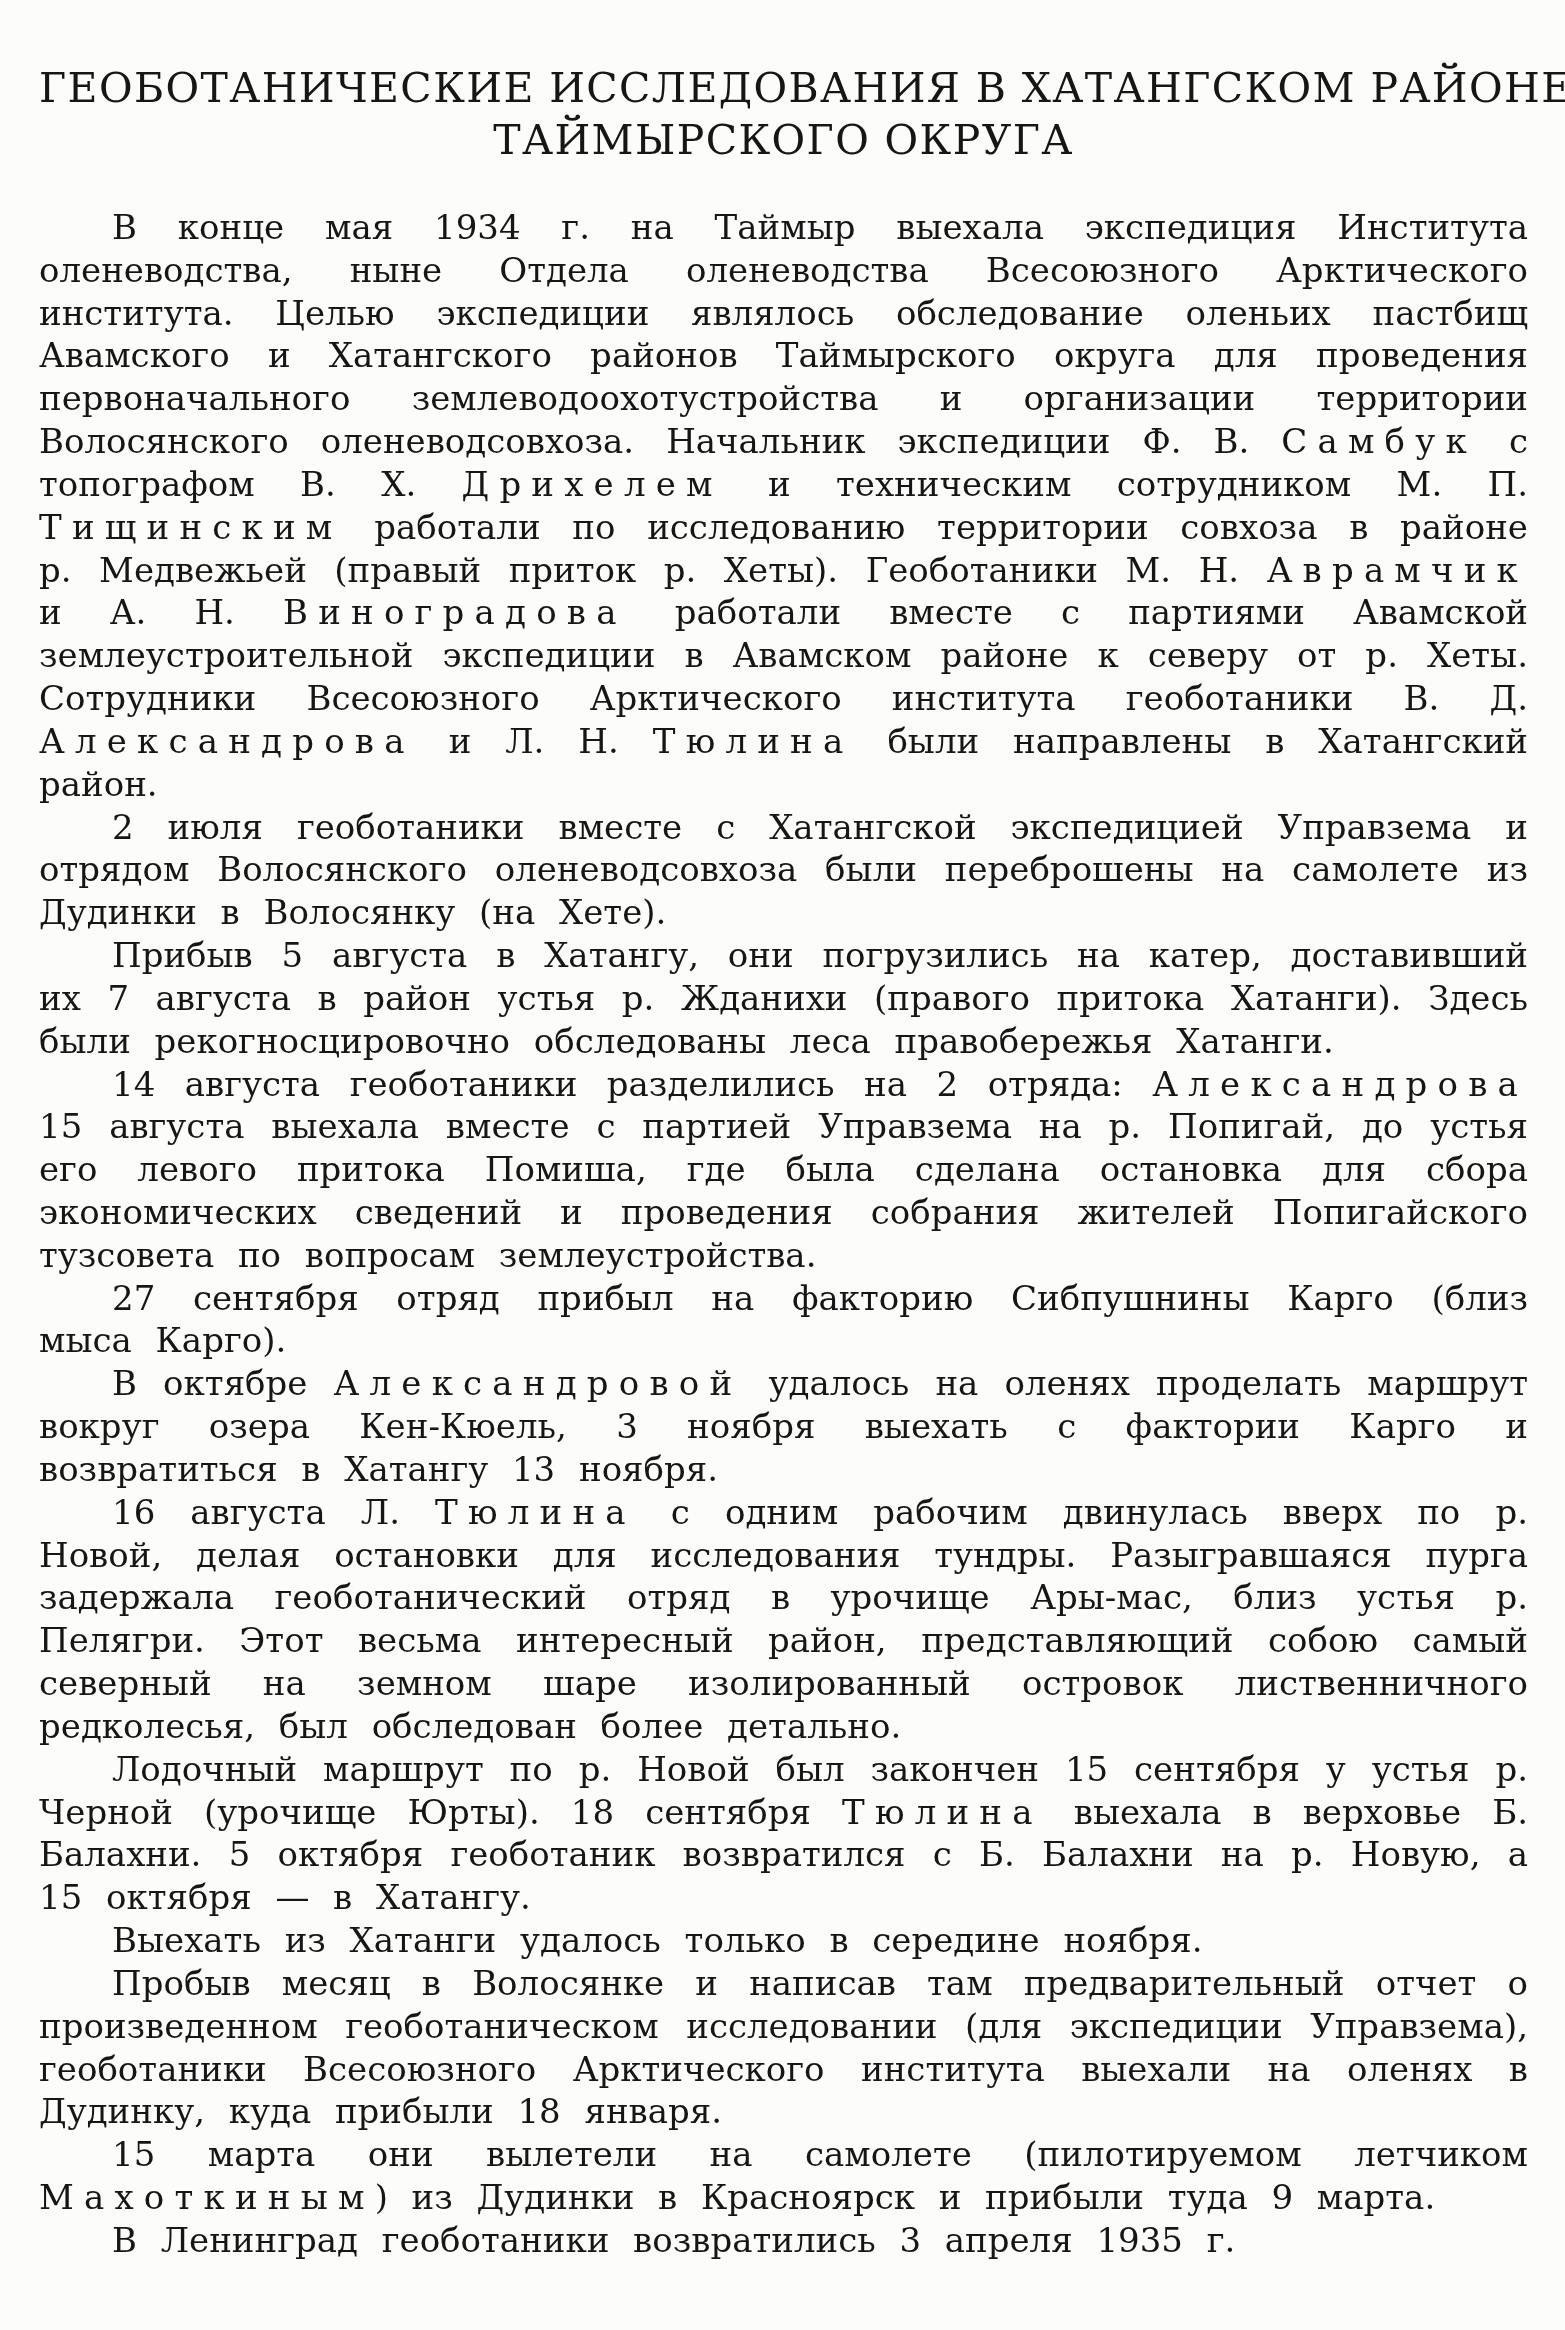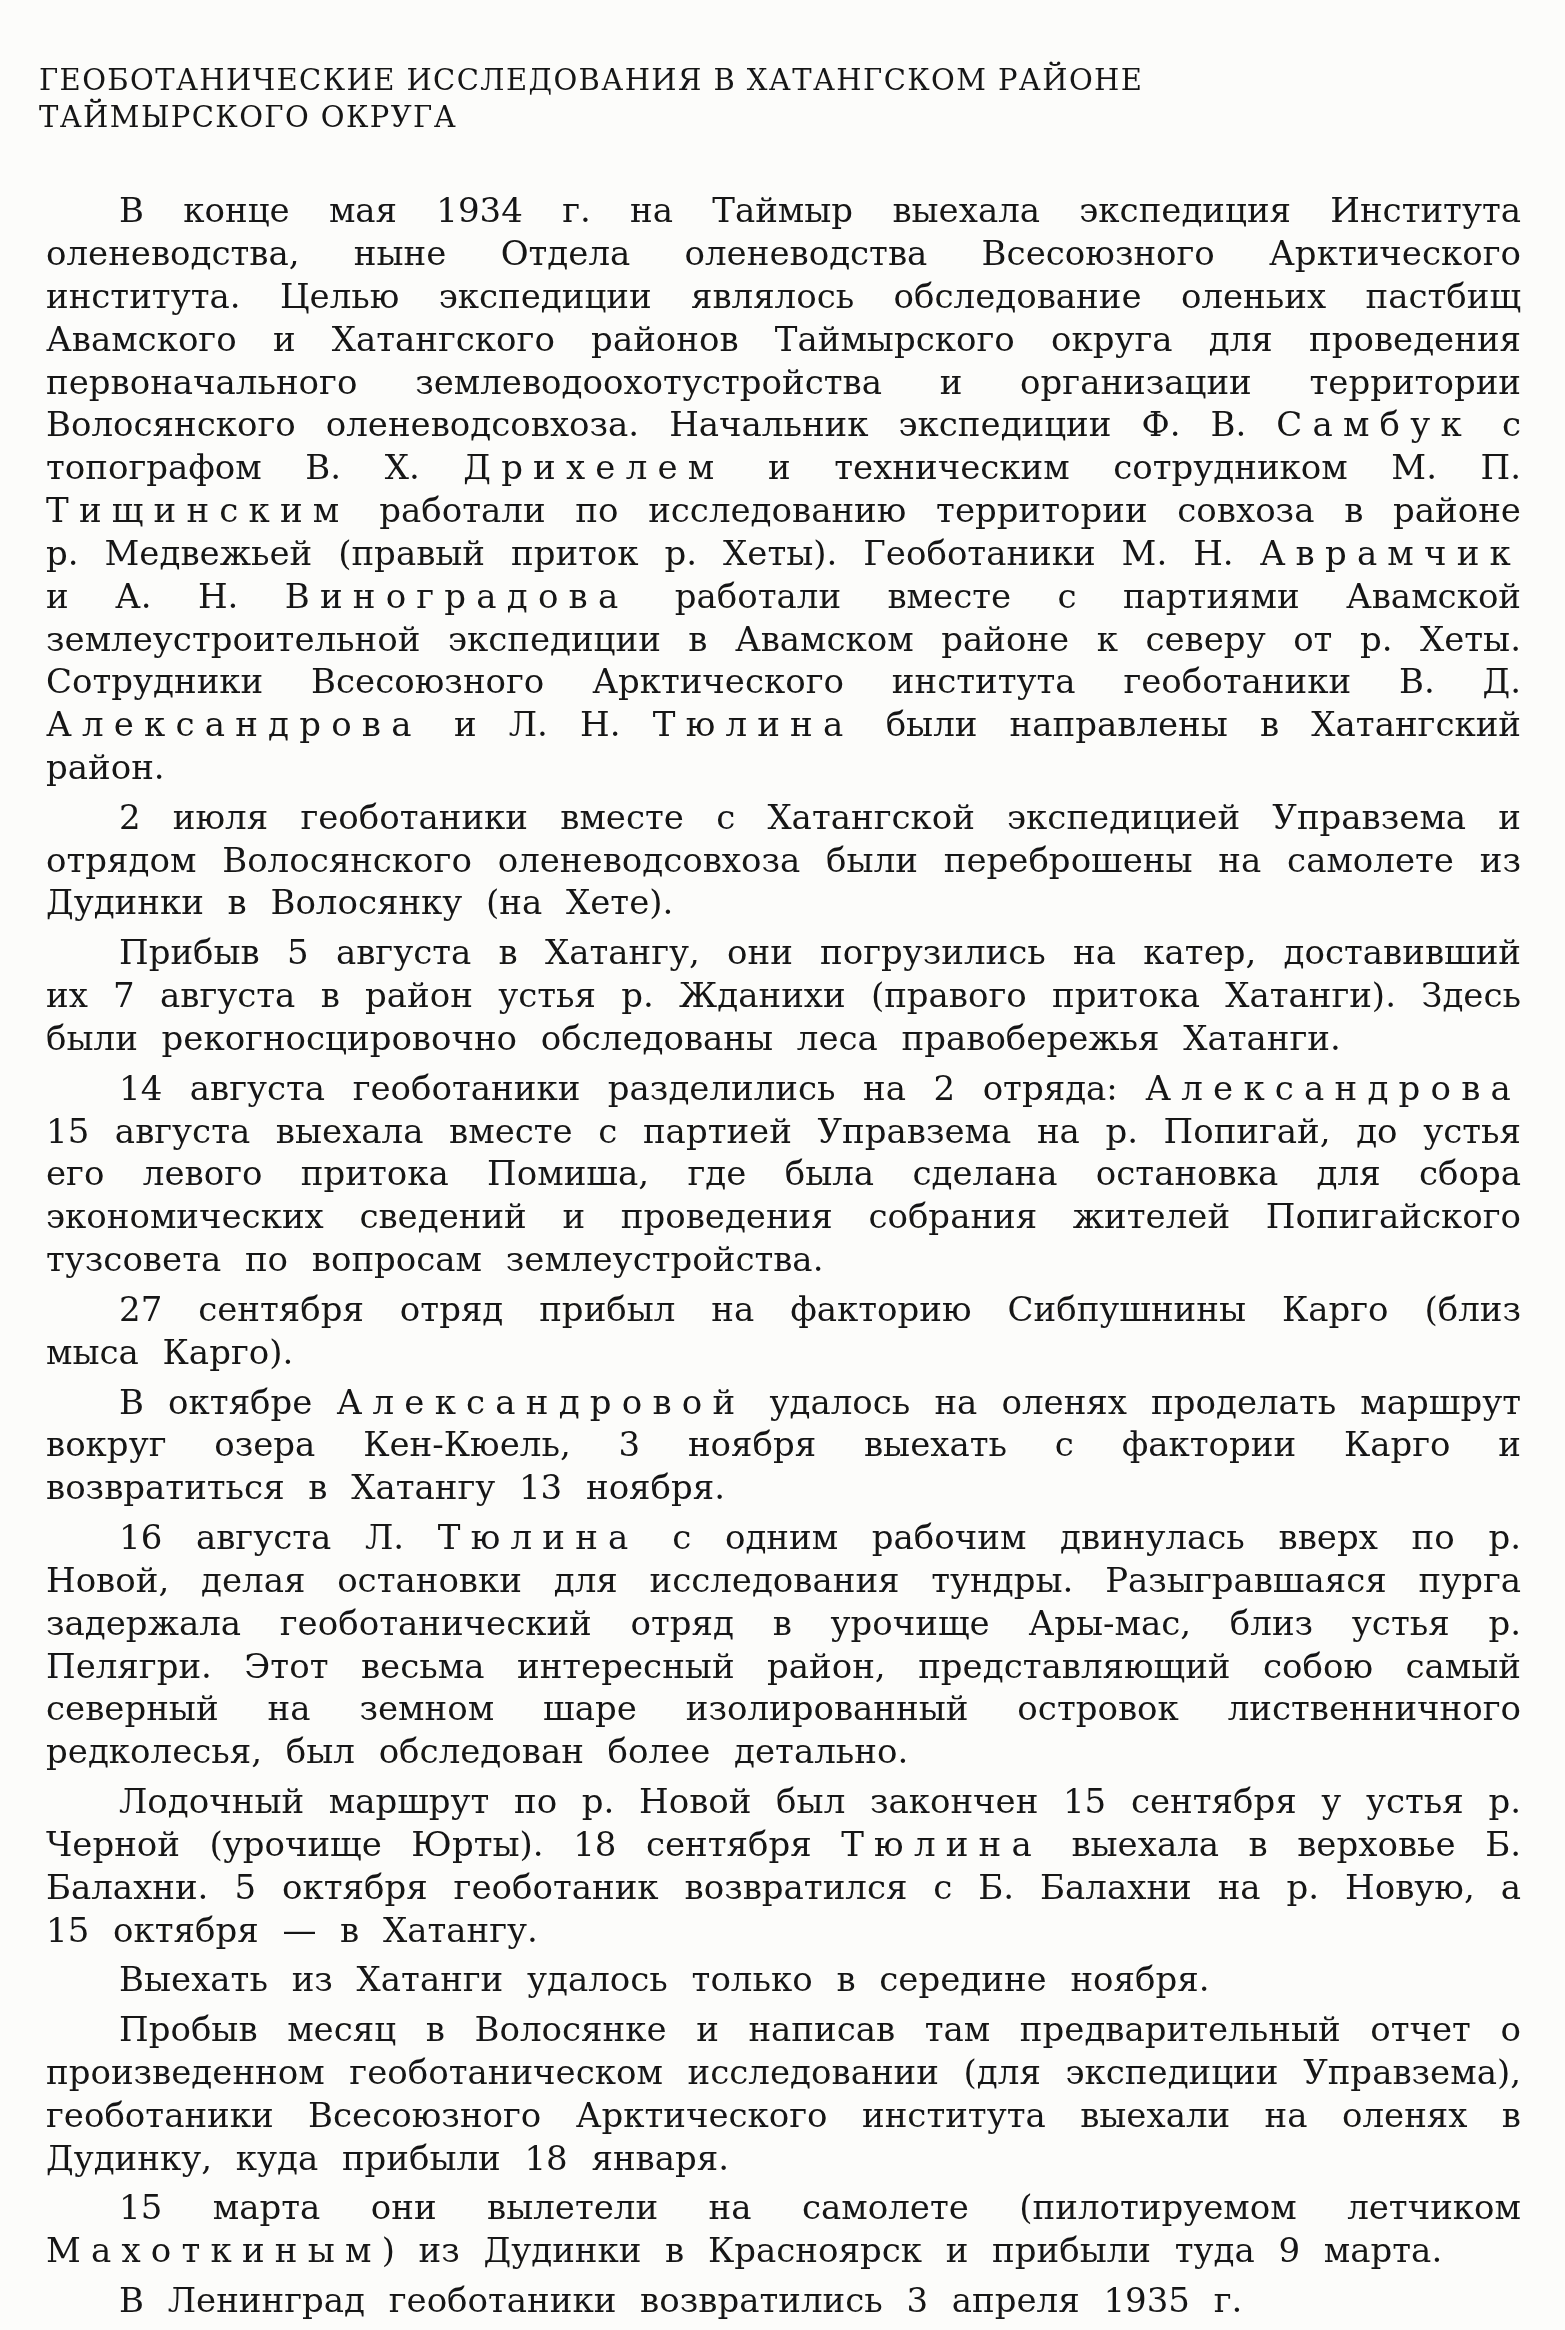--- a/index.html
+++ b/index.html
@@ -13,38 +13,38 @@
     height: 2330px;
     margin: 0 auto;
     box-sizing: border-box;
     padding: 62px 37px 41px 39px;
     background: var(--paper, #fcfcfa);
     color: var(--ink, #161616);
     font-family: "DejaVu Serif", "Liberation Serif", serif;
     overflow: hidden;
   }
   .doc-title {
-    text-align: left;
-    font-size: 29px;
+    text-align: center;
+    font-size: 41px;
     line-height: 1.28;
     letter-spacing: 1.4px;
     font-weight: 400;
-    margin: 0 0 53px 0;
+    margin: 0 0 39px 0;
   }
   .doc-title .title-line {
     white-space: nowrap;
   }
   .doc-body {
     font-size: 34px;
     line-height: 1.26;
     text-align: justify;
     word-spacing: 0.38em;
   }
   .para {
-    margin: 7px;
+    margin: 0;
     text-indent: 73px;
   }
   .spaced {
     letter-spacing: 0.30em;
   }
 </style>
 </head>
 <body>
 
 <div class="page" style="--ink: #161616; --paper: #fcfcfa;">

